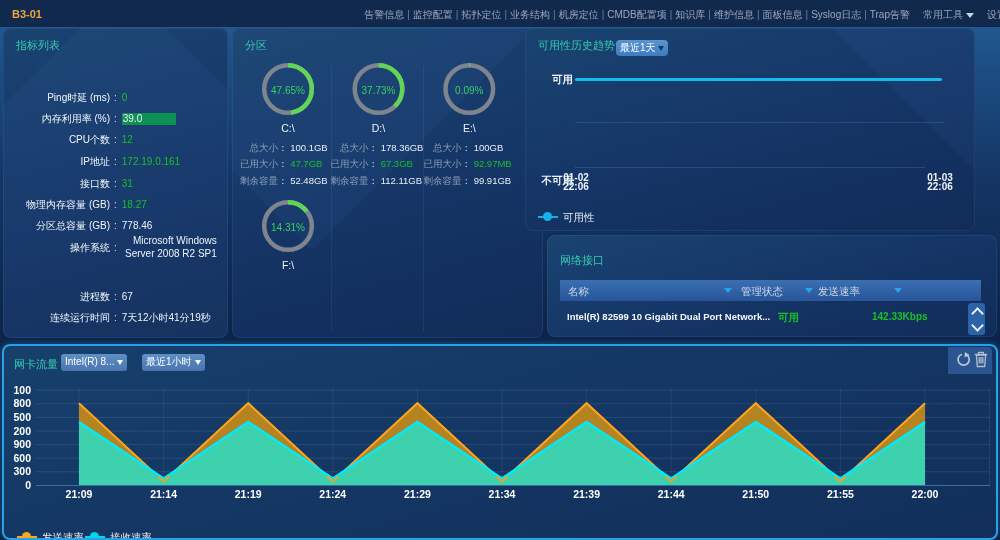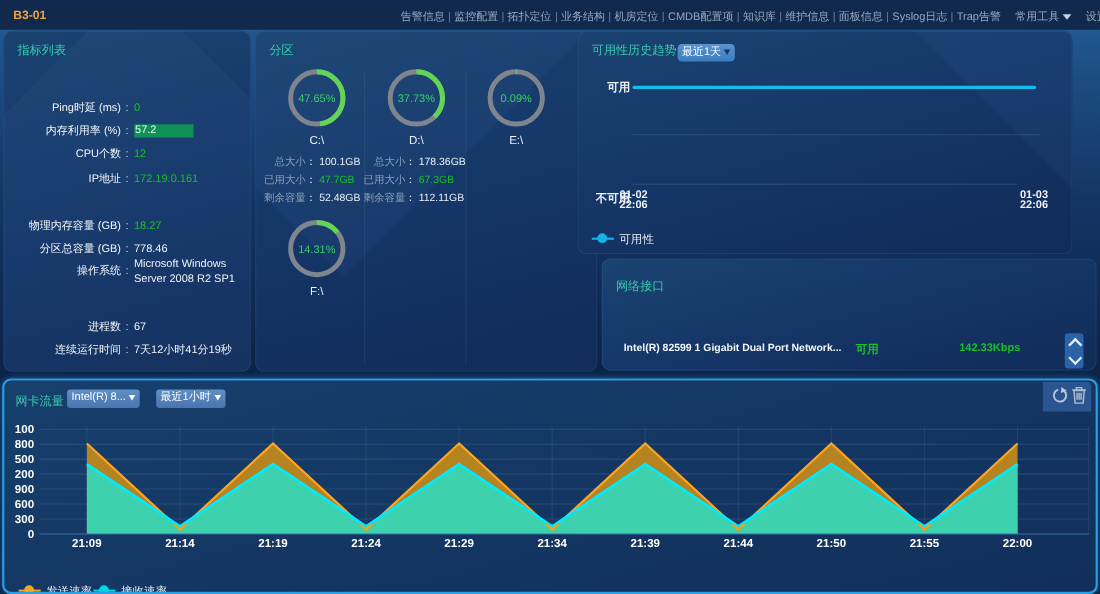--- a/index.html
+++ b/index.html
@@ -68,26 +68,27 @@
 <body>
 <div id="topbar">
   <div class="brand">B3-01</div>
   <div class="menu">告警信息<span class="sp">|</span>监控配置<span class="sp">|</span>拓扑定位<span class="sp">|</span>业务结构<span class="sp">|</span>机房定位<span class="sp">|</span>CMDB配置项<span class="sp">|</span>知识库<span class="sp">|</span>维护信息<span class="sp">|</span>面板信息<span class="sp">|</span>Syslog日志<span class="sp">|</span>Trap告警<span class="gap"></span>常用工具<span class="caret"></span><span class="gap"></span>设置</div>
 </div>
 
 <div id="p-left" class="panel">
   <div class="deco1" style="left:-80px;top:40px;"></div>
   <div class="ptitle">指标列表</div>
   <div class="row" style="top:62.7px;"><span class="lb">Ping时延 (ms)</span><span class="sep">:</span><span class="gv">0</span></div>
-  <div class="row" style="top:83.9px;"><span class="lb">内存利用率 (%)</span><span class="sep">:</span><span class="pb"><span class="fill" style="width:54px;"></span><span class="t">57.2</span></span></div>
+  <div class="row" style="top:83.9px;"><span class="lb">内存利用率 (%)</span><span class="sep">:</span><span class="pb"><span class="fill" style="width:54px;"></span><span class="t">39.0</span></span></div>
   <div class="row" style="top:105.1px;"><span class="lb">CPU个数</span><span class="sep">:</span><span class="gv">12</span></div>
   <div class="row" style="top:126.9px;"><span class="lb">IP地址</span><span class="sep">:</span><span class="gv">172.19.0.161</span></div>
+  <div class="row" style="top:148.7px;"><span class="lb">接口数</span><span class="sep">:</span><span class="gv">31</span></div>
   <div class="row" style="top:169.9px;"><span class="lb">物理内存容量 (GB)</span><span class="sep">:</span><span class="gv">18.27</span></div>
   <div class="row" style="top:191.1px;"><span class="lb">分区总容量 (GB)</span><span class="sep">:</span><span>778.46</span></div>
-  <div class="row" style="top:205.9px;line-height:13px;"><span class="lb" style="vertical-align:top;transform:translateY(6.5px);">操作系统</span><span class="sep" style="vertical-align:top;display:inline-block;transform:translateY(6.5px);">:</span><span style="display:inline-block;width:95px;white-space:normal;vertical-align:top;">Microsoft Windows Server 2008 R2 SP1</span></div>
+  <div class="row" style="top:205.9px;line-height:13px;"><span class="lb" style="vertical-align:top;transform:translateY(6.5px);">操作系统</span><span class="sep" style="vertical-align:top;display:inline-block;transform:translateY(6.5px);">:</span><span style="display:inline-block;width:95px;white-space:normal;vertical-align:top;text-align:right;">Microsoft Windows Server 2008 R2 SP1</span></div>
   <div class="row" style="top:261.6px;"><span class="lb">进程数</span><span class="sep">:</span><span>67</span></div>
   <div class="row" style="top:282.9px;"><span class="lb">连续运行时间</span><span class="sep">:</span><span>7天12小时41分19秒</span></div>
 </div>
 
 <div id="p-part" class="panel">
   <div class="deco1" style="left:-120px;top:-260px;"></div>
   <div class="ptitle">分区</div>
   <div style="position:absolute;left:99px;top:38px;width:1px;height:266px;background:rgba(190,220,250,.08);"></div>
   <div style="position:absolute;left:191px;top:38px;width:1px;height:266px;background:rgba(190,220,250,.08);"></div>
   <svg width="311" height="310" style="position:absolute;left:0;top:0;">
@@ -134,41 +135,54 @@
     </div>
   <div class="stats" style="left:8px;top:112px;">
       <div><i>总大小</i>： <em>100.1GB</em></div>
       <div><i>已用大小</i>： <em class="g">47.7GB</em></div>
       <div><i>剩余容量</i>： <em>52.48GB</em></div>
     </div>
   <div class="stats" style="left:98.5px;top:112px;">
       <div><i>总大小</i>： <em>178.36GB</em></div>
       <div><i>已用大小</i>： <em class="g">67.3GB</em></div>
       <div><i>剩余容量</i>： <em>112.11GB</em></div>
+    </div>
+  <div class="stats" style="left:191.5px;top:112px;">
+      <div><i>总大小</i>： <em>100GB</em></div>
+      <div><i>已用大小</i>： <em class="g">92.97MB</em></div>
+      <div><i>剩余容量</i>： <em>99.91GB</em></div>
     </div>
 </div>
 
 <div id="p-avail" class="panel">
   <div class="deco1" style="left:260px;top:-330px;"></div>
   <div class="ptitle">可用性历史趋势</div>
   <div class="btn">最近1天<span class="caret" style="border-top-color:#17395e;border-left-width:3.5px;border-right-width:3.5px;margin-left:2px;"></span></div>
   <div class="ylab" style="top:45px;">可用</div>
   <div class="aline"></div>
   <div class="grid" style="top:94px;"></div>
   <div class="grid dash" style="top:139px;"></div>
   <div class="ylab" style="top:134px;margin-top:12px;">不可用</div>
   <div class="xlab" style="left:21px;top:144.5px;">01-02<br>22:06</div>
   <div class="xlab" style="left:385px;top:144.5px;">01-03<br>22:06</div>
   <div class="legend" style="left:13px;top:183px;"><span class="lmark"><span class="ln" style="background:#18b0e8;"></span><span class="dt" style="background:#18b0e8;"></span></span>可用性</div>
 </div>
 
 <div id="p-net" class="panel">
   <div class="ptitle" style="top:18px;">网络接口</div>
+  <div class="thead">
+    <span style="left:8px;">名称</span>
+      <span class="sort" style="position:absolute;left:164px;top:8px;"></span>
+    <span style="left:181px;">管理状态</span>
+      <span class="sort" style="position:absolute;left:245px;top:8px;"></span>
+    <span style="left:258px;">发送速率</span>
+      <span class="sort" style="position:absolute;left:334px;top:8px;"></span>
+  </div>
   <div class="trow">
-    <span style="position:absolute;left:7px;top:10px;font-size:9.5px;">Intel(R) 82599 1 Gigabit Dual Port Network...</span>
+    <span style="position:absolute;left:7px;top:10px;font-size:9.5px;">Intel(R) 82599 10 Gigabit Dual Port Network...</span>
     <span style="position:absolute;left:218px;top:10px;color:#17c226;font-size:10.5px;">可用</span>
     <span style="position:absolute;left:312px;top:10px;color:#17c226;">142.33Kbps</span>
   </div>
   <div style="position:absolute;left:421px;top:68px;width:17px;height:32px;background:#2b62a8;border-radius:3px;"></div>
   <div class="chev" style="left:426px;top:74px;transform:rotate(45deg);"></div>
   <div class="chev" style="left:426px;top:86px;transform:rotate(225deg);"></div>
 </div>
 
 <div id="p-flow">
   <div class="ptitle" style="top:11px;left:10px;">网卡流量</div>

